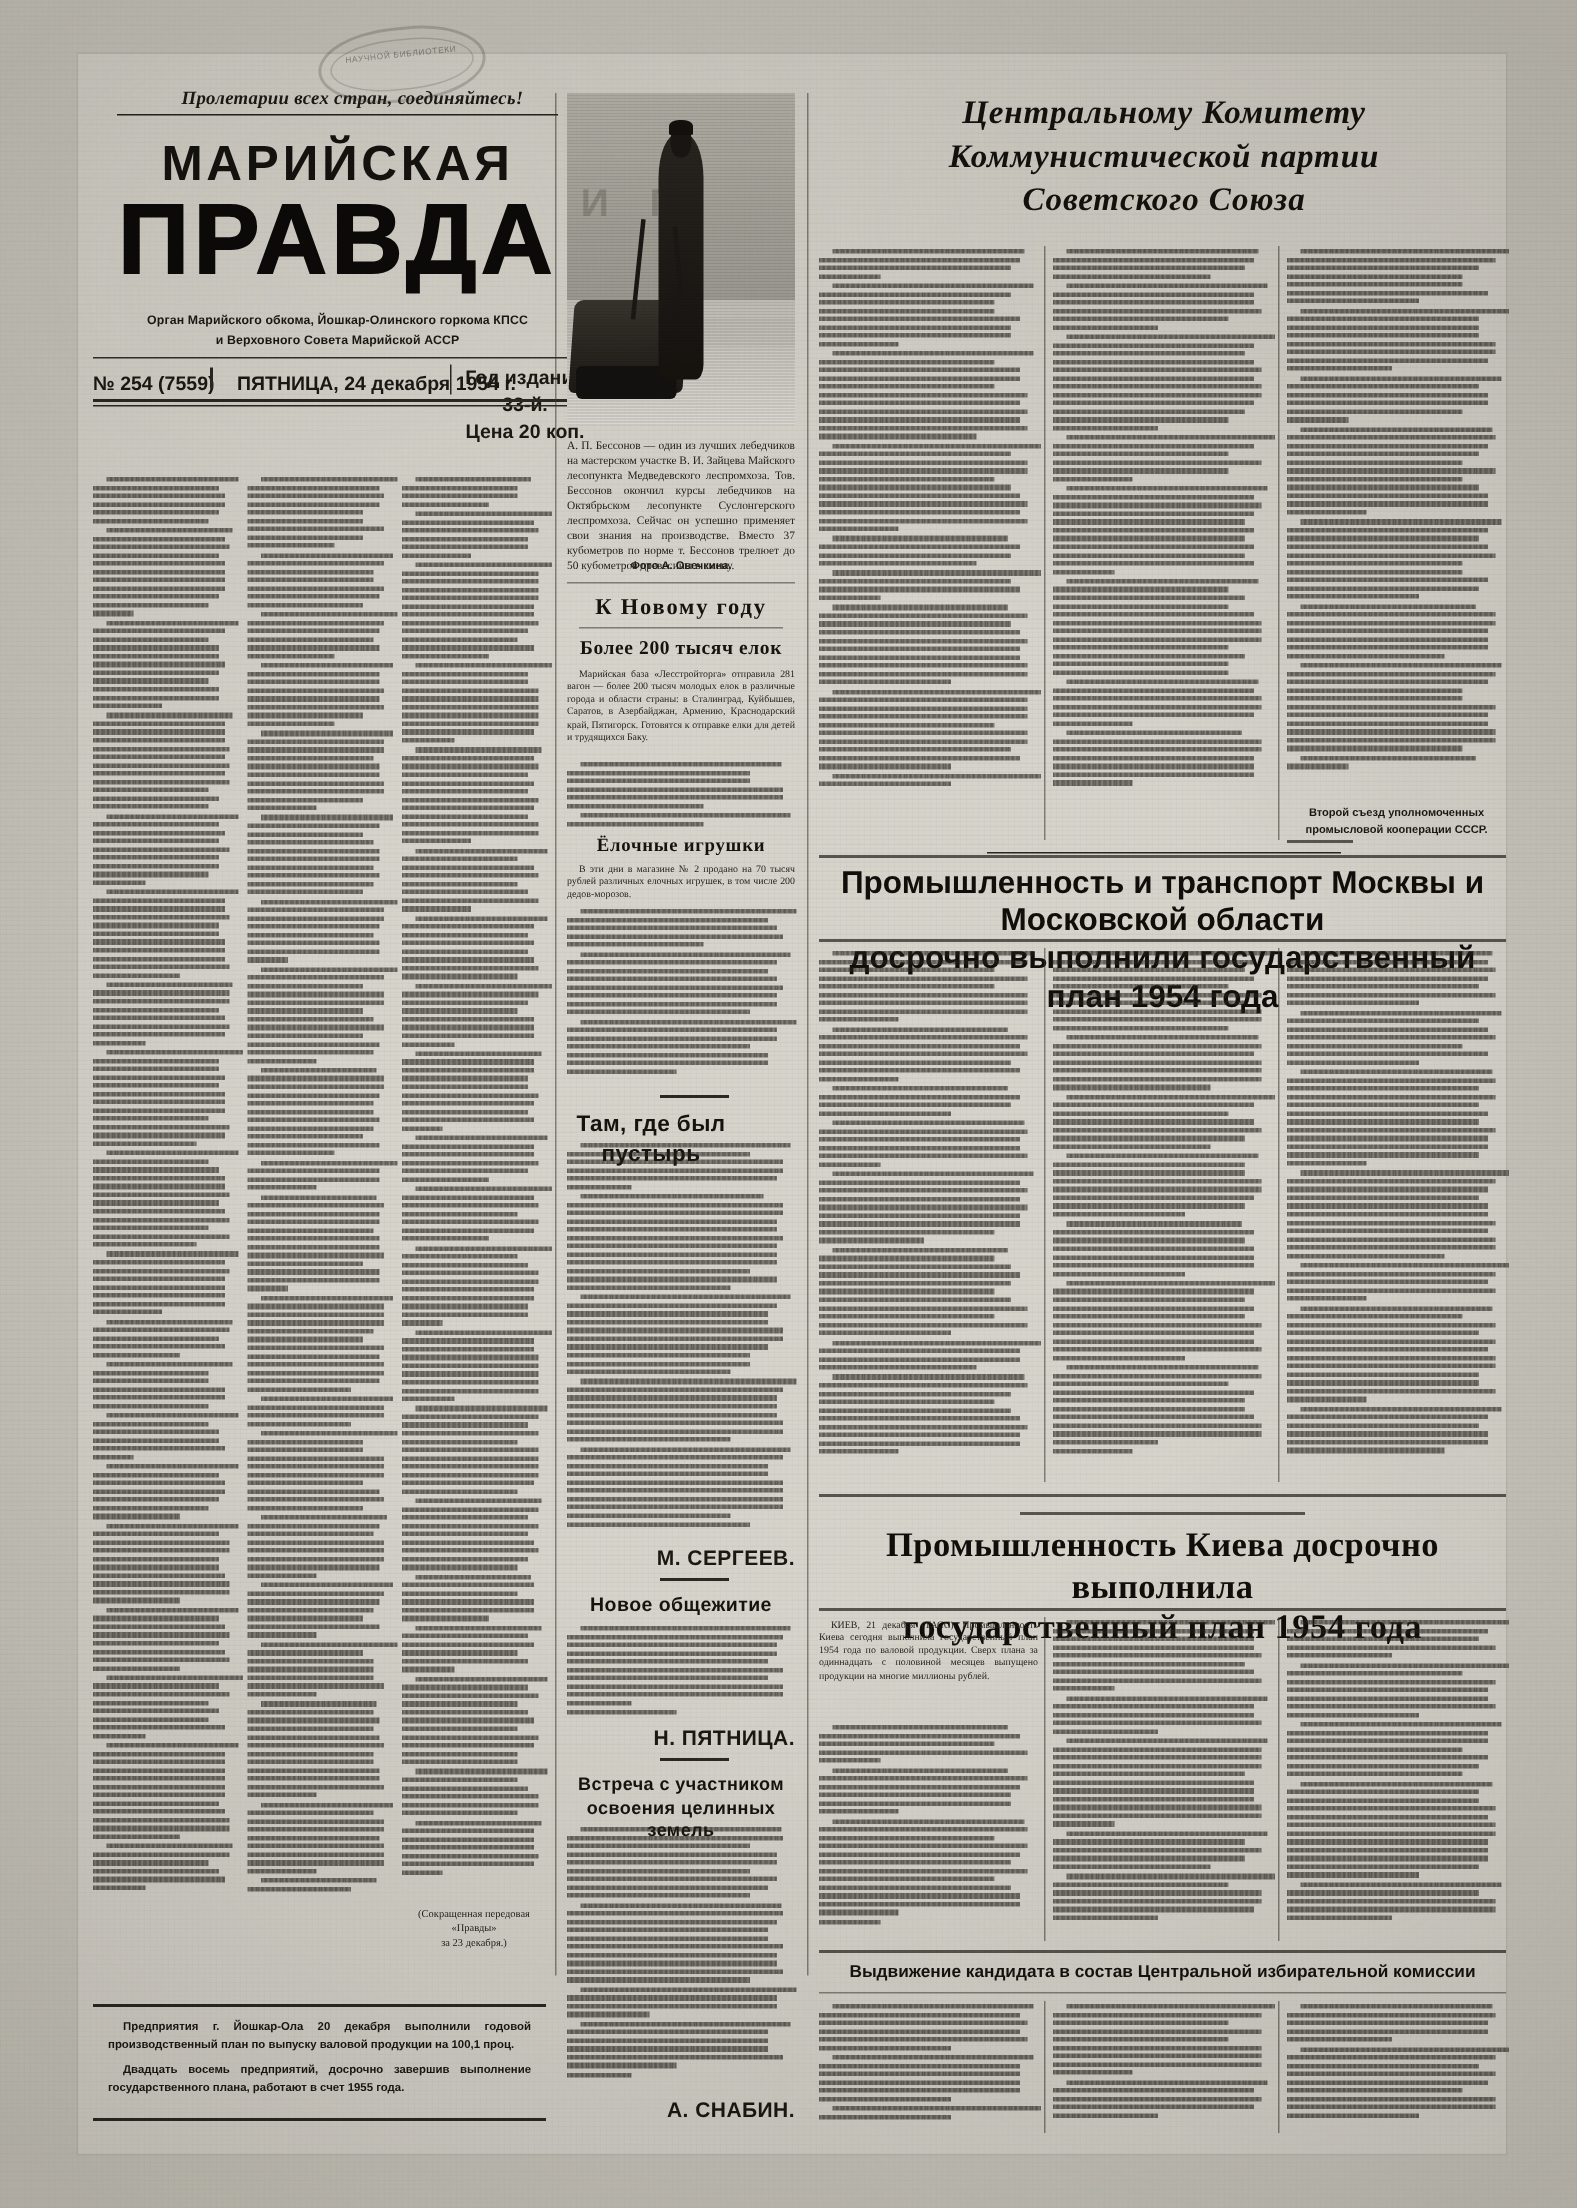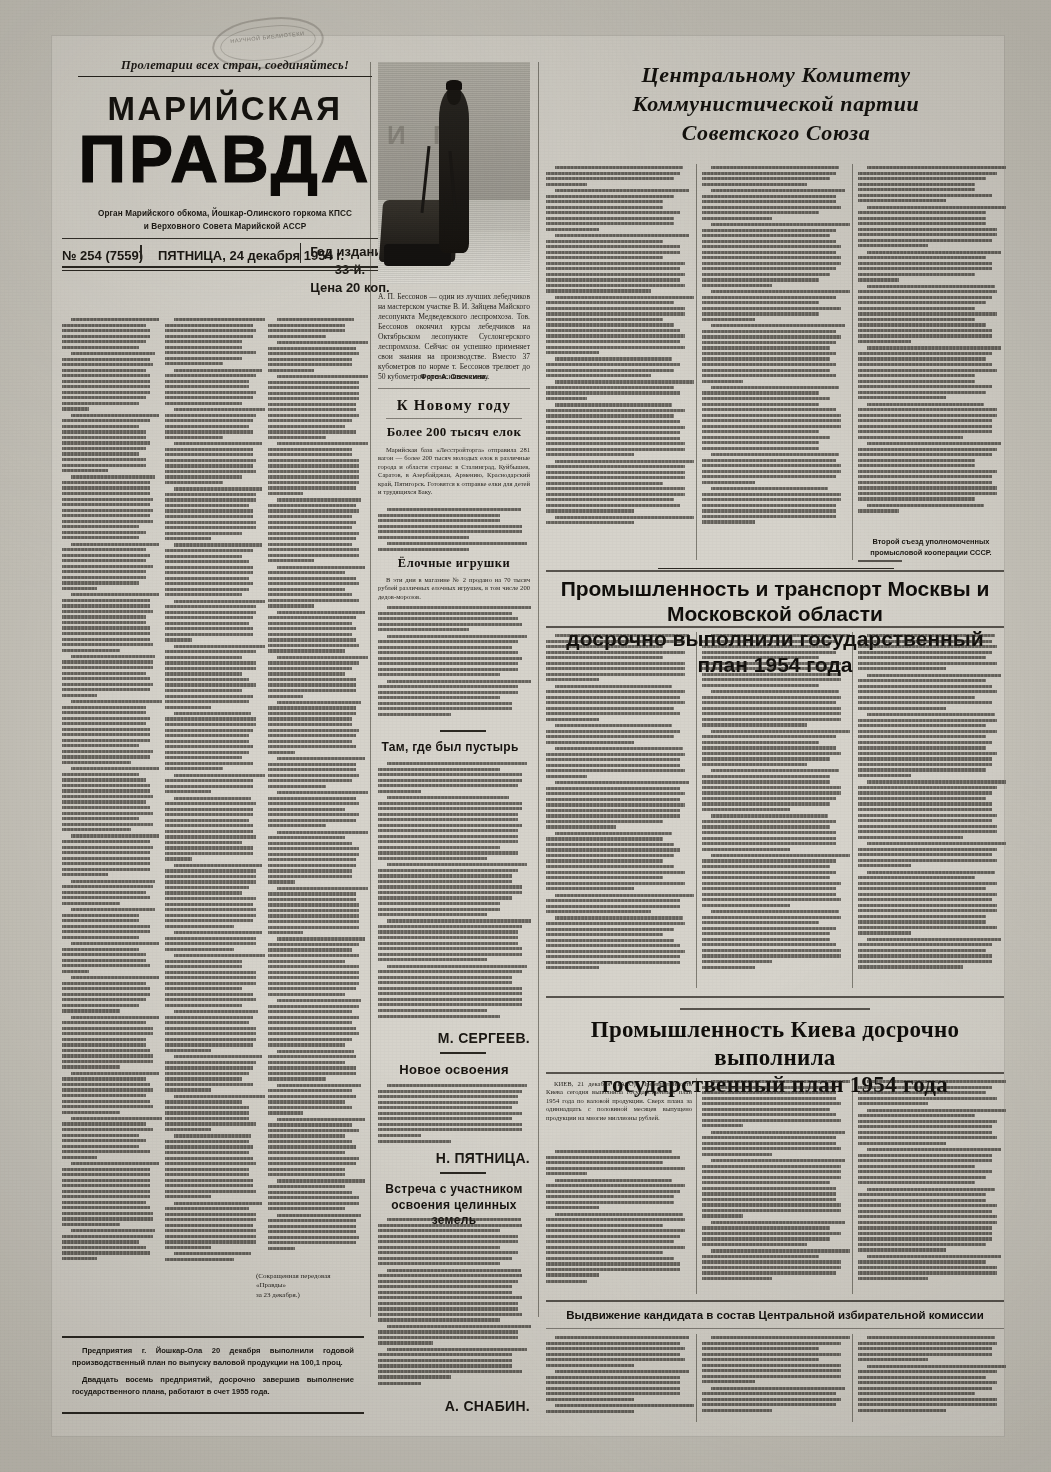--- a/index.html
+++ b/index.html
@@ -870,21 +870,21 @@
         <div class="tl w88 i"></div>
         <div class="tl w92"></div>
         <div class="tl w92"></div>
         <div class="tl w92"></div>
         <div class="tl w95"></div>
         <div class="tl w92"></div>
         <div class="tl w28"></div>
       </div>
     </div>
 
-  <div style="position:absolute;left:256px;top:1272px;width:96px;font-family:'Liberation Serif',serif;font-size:7px;line-height:1.35;text-align:left;color:#221f1a;">
+  <div style="position:absolute;left:268px;top:1272px;width:96px;font-family:'Liberation Serif',serif;font-size:7px;line-height:1.35;text-align:center;color:#221f1a;">
     <div>(Сокращенная передовая «Правды»</div>
     <div>за 23 декабря.)</div>
   </div>
 
   <div class="boxann" style="left:62px;top:1336px;width:282px;">
     <div class="bb">
       <p>Предприятия г. Йошкар-Ола 20 декабря выполнили годовой производственный план по выпуску валовой продукции на 100,1 проц.</p>
       <p>Двадцать восемь предприятий, досрочно завершив выполнение государственного плана, работают в счет 1955 года.</p>
     </div>
   </div>
@@ -938,21 +938,21 @@
         <div class="tl w92"></div>
         <div class="tl w92"></div>
         <div class="tl w80"></div>
         <div class="tl w88"></div>
         <div class="tl w88"></div>
         <div class="tl w48"></div>
       </div>
     </div>
   <div class="dash" style="position:absolute;left:440px;top:724px;"></div>
 
-  <h3 class="subsans" style="position:absolute;left:374px;top:740px;width:152px;font-size:12px;">Там, где был пустырь</h3>
+  <h3 class="subsans" style="position:absolute;left:358px;top:740px;width:152px;font-size:15px;">Там, где был пустырь</h3>
   <div class="body" id="ny3" style="position:absolute;left:378px;top:762px;width:152px;">
       <div class="para">
         <div class="tl w92 i"></div>
         <div class="tl w80"></div>
         <div class="tl w95"></div>
         <div class="tl w95"></div>
         <div class="tl w92"></div>
         <div class="tl w28"></div>
       </div>
       <div class="para">
@@ -1002,21 +1002,21 @@
         <div class="tl w95"></div>
         <div class="tl w72"></div>
       </div>
       <div class="para">
         <div class="tl w80"></div>
       </div>
     </div>
   <div class="byline" style="position:absolute;left:378px;top:1030px;width:152px;">М. СЕРГЕЕВ.</div>
   <div class="dash" style="position:absolute;left:440px;top:1046px;"></div>
 
-  <h3 class="subsans" style="position:absolute;left:378px;top:1062px;width:152px;font-size:13px;">Новое освоения</h3>
+  <h3 class="subsans" style="position:absolute;left:378px;top:1062px;width:152px;font-size:13px;">Новое общежитие</h3>
   <div class="body" id="ny4" style="position:absolute;left:378px;top:1084px;width:152px;">
       <div class="para">
         <div class="tl w92 i"></div>
         <div class="tl w95"></div>
         <div class="tl w92"></div>
         <div class="tl w92"></div>
         <div class="tl w88"></div>
         <div class="tl w95"></div>
         <div class="tl w88"></div>
         <div class="tl w95"></div>

